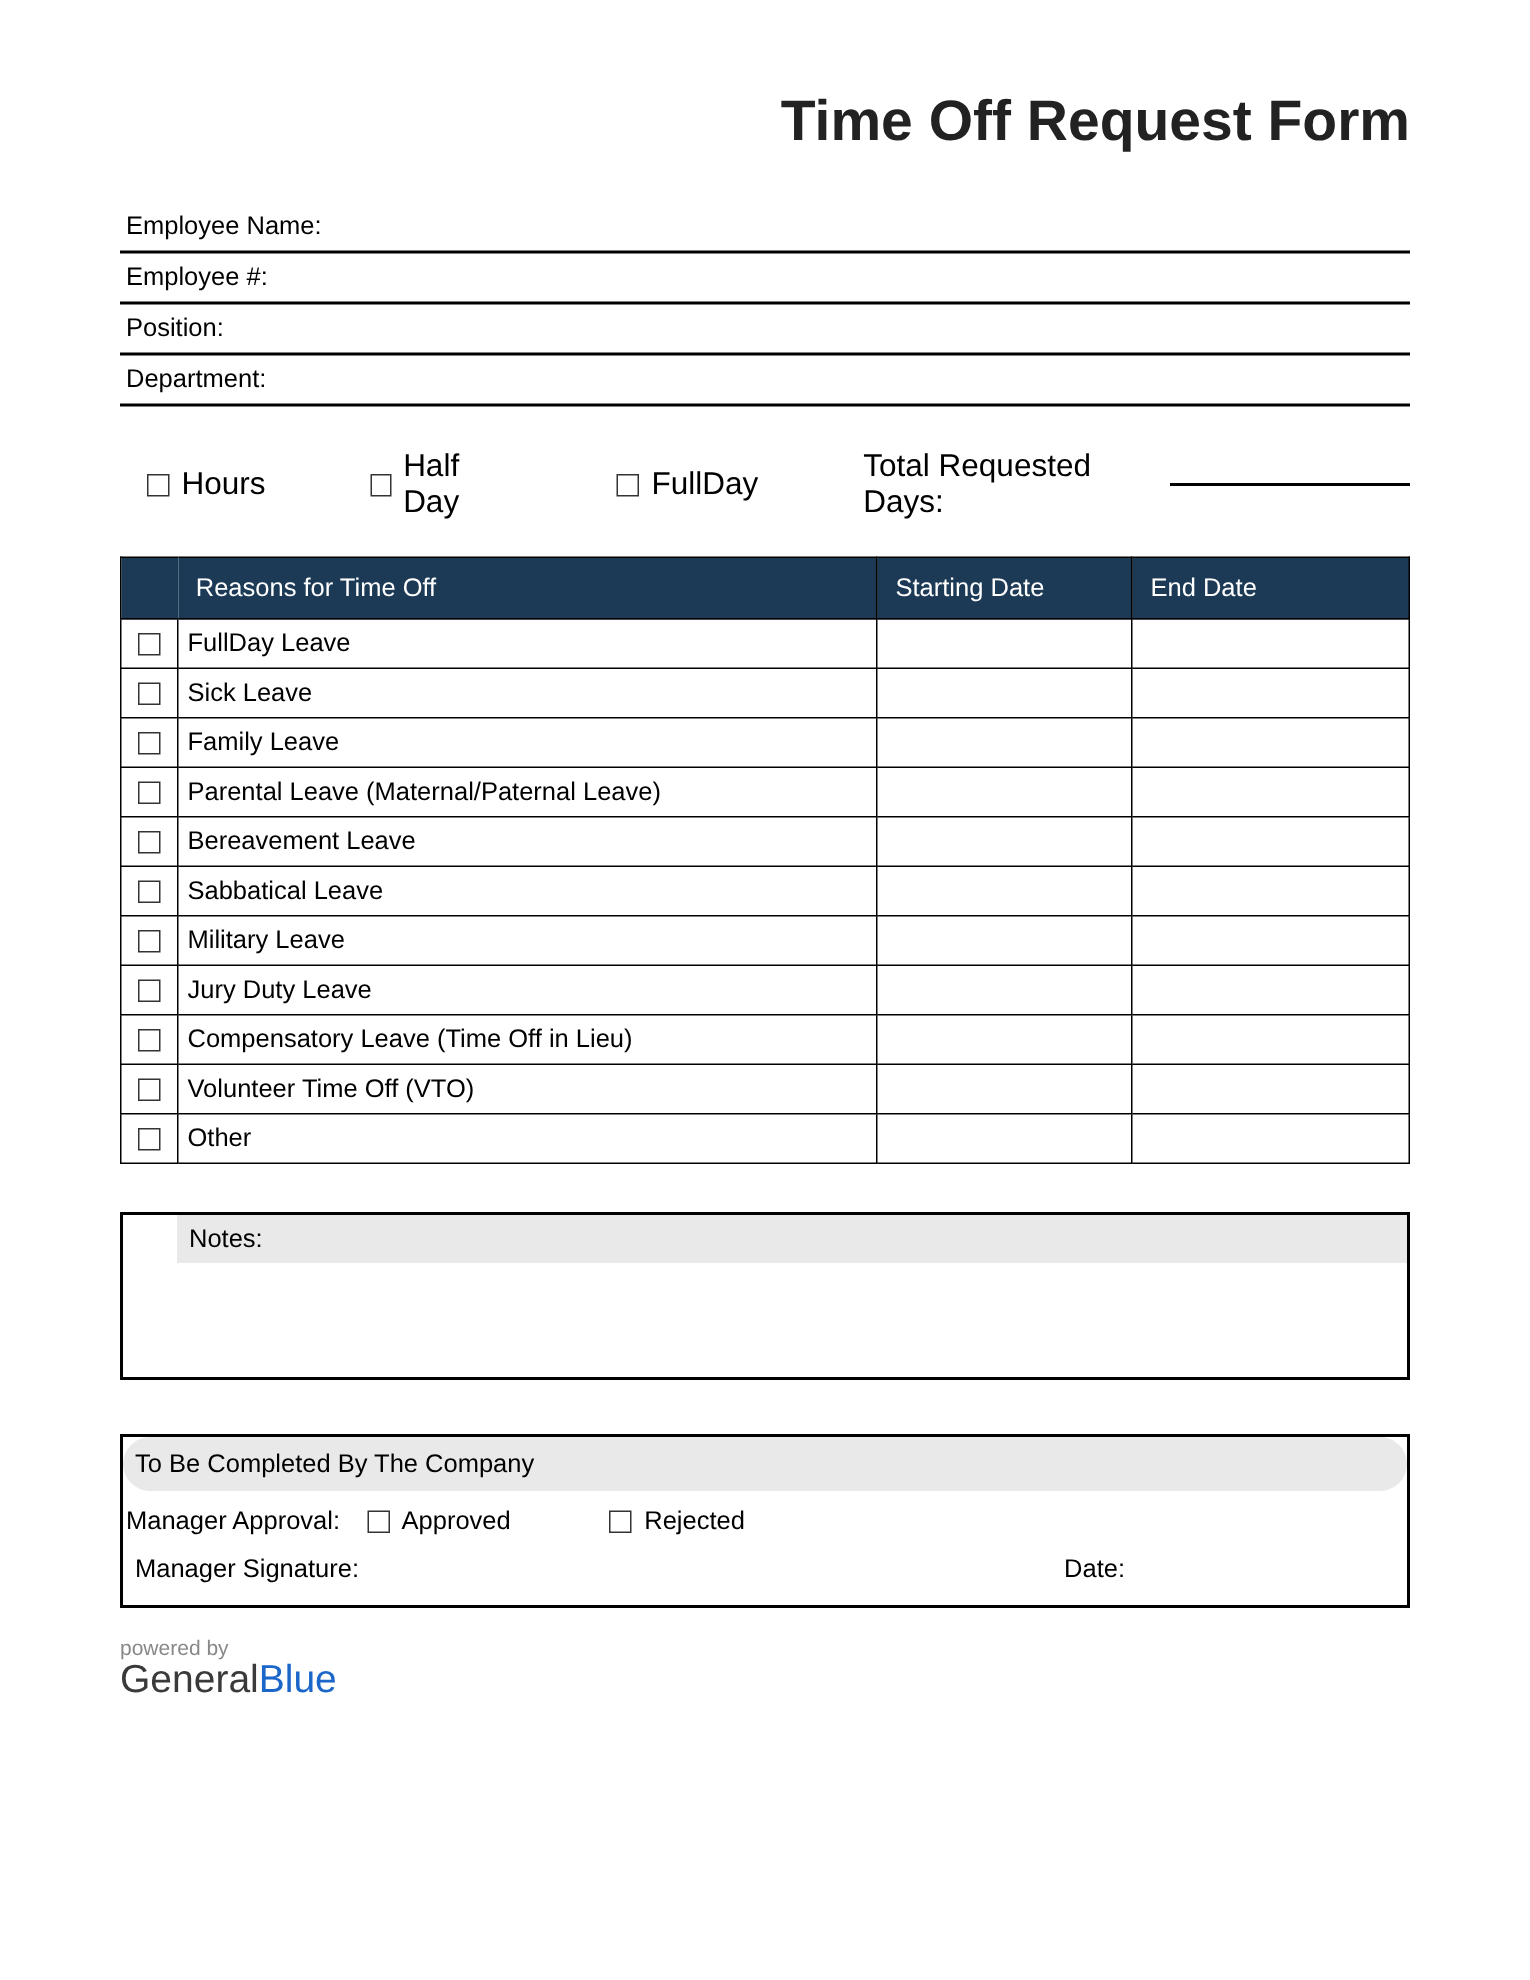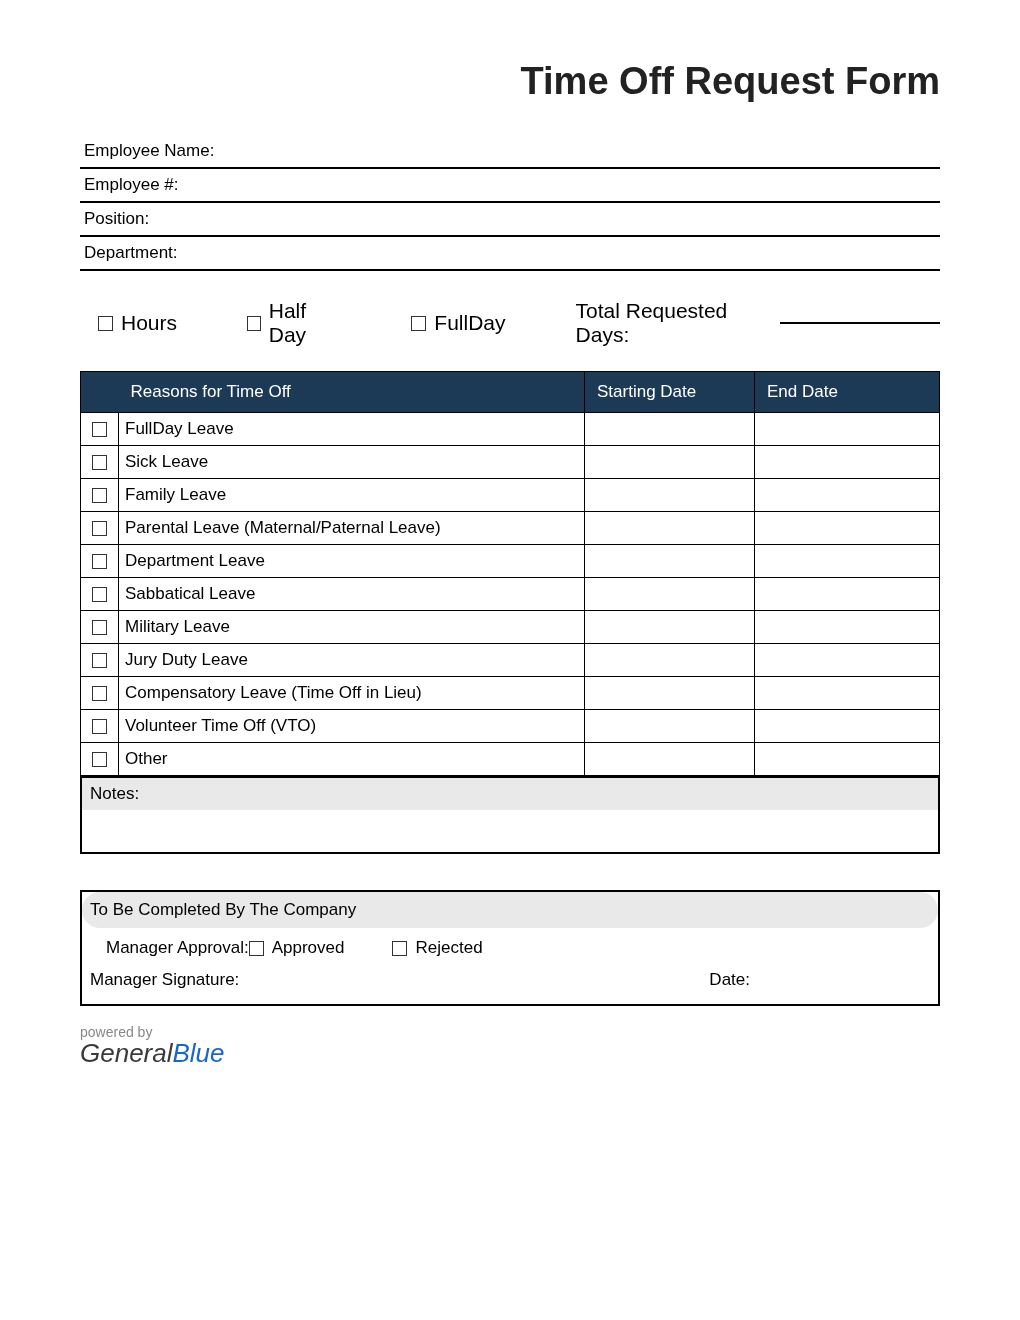--- a/index.html
+++ b/index.html
@@ -87,21 +87,23 @@
     height: 33px;
   }
   table.reasons td.check-cell {
     text-align: center;
     border-right: 1px solid #000;
     width: 38px;
   }
   table.reasons td.date-cell { }
   .notes-box {
     border: 2px solid #000;
-    height: 78px;
+    margin-top: 32px;
+    height: 112px;
+    padding-left: 36px;
   }
   .notes-box .notes-header {
     background: #e9e9ea;
     padding: 6px 8px;
     font-size: 17px;
   }
   .company-box {
     border: 2px solid #000;
     margin-top: 36px;
     padding-bottom: 8px;
@@ -109,22 +111,22 @@
   .company-box .company-header {
     background: #e9e9ea;
     padding: 8px 8px;
     font-size: 17px;
     border-bottom: 0;
     border-radius: 18px;
   }
   .company-box .approval-row {
     display: flex;
     align-items: flex-start;
-    gap: 0;
-    padding: 10px 8px 6px 24px;
+    gap: 18px;
+    padding: 10px 8px 6px 2px;
     font-size: 17px;
   }
   .company-box .approval-row .appr-item {
     display: flex;
     align-items: center;
     gap: 8px;
     margin-right: 48px;
   }
   .company-box .sig-row {
     display: flex;
@@ -136,21 +138,20 @@
   .footer {
     margin-top: 18px;
     font-size: 14px;
     color: #888;
   }
   .footer .pb { font-size: 14px; margin-bottom: -2px; }
   .footer .brand {
     font-size: 26px;
     font-weight: 400;
     letter-spacing: 0;
-    font-style: italic;
   }
   .footer .brand .g1 { color: #3a3a3a; font-weight: 500; }
   .footer .brand .g2 { color: #1a66c9; font-weight: 500; }
 </style>
 </head>
 <body>
 
 <div class="page">
 
   <div class="title">Time Off Request Form</div>
@@ -208,21 +209,21 @@
           <td class="date-cell"></td>
         </tr>
         <tr>
           <td class="check-cell"><span class="chk"></span></td>
           <td>Parental Leave (Maternal/Paternal Leave)</td>
           <td class="date-cell"></td>
           <td class="date-cell"></td>
         </tr>
         <tr>
           <td class="check-cell"><span class="chk"></span></td>
-          <td>Department Leave</td>
+          <td>Bereavement Leave</td>
           <td class="date-cell"></td>
           <td class="date-cell"></td>
         </tr>
         <tr>
           <td class="check-cell"><span class="chk"></span></td>
           <td>Sabbatical Leave</td>
           <td class="date-cell"></td>
           <td class="date-cell"></td>
         </tr>
         <tr>

